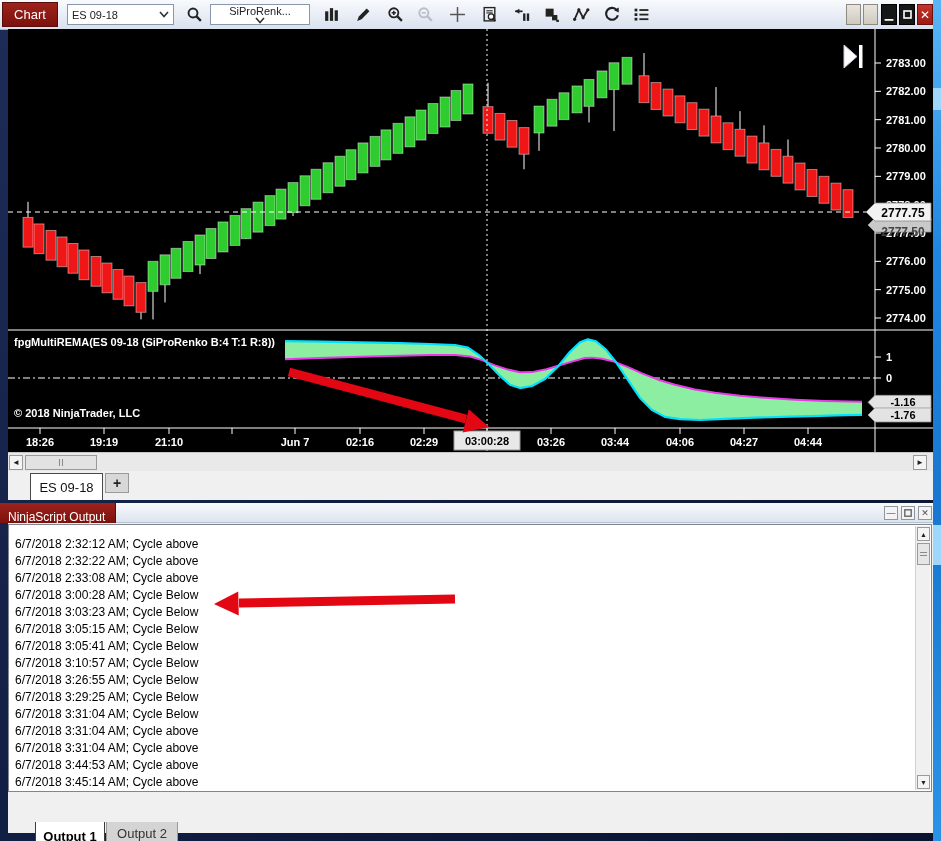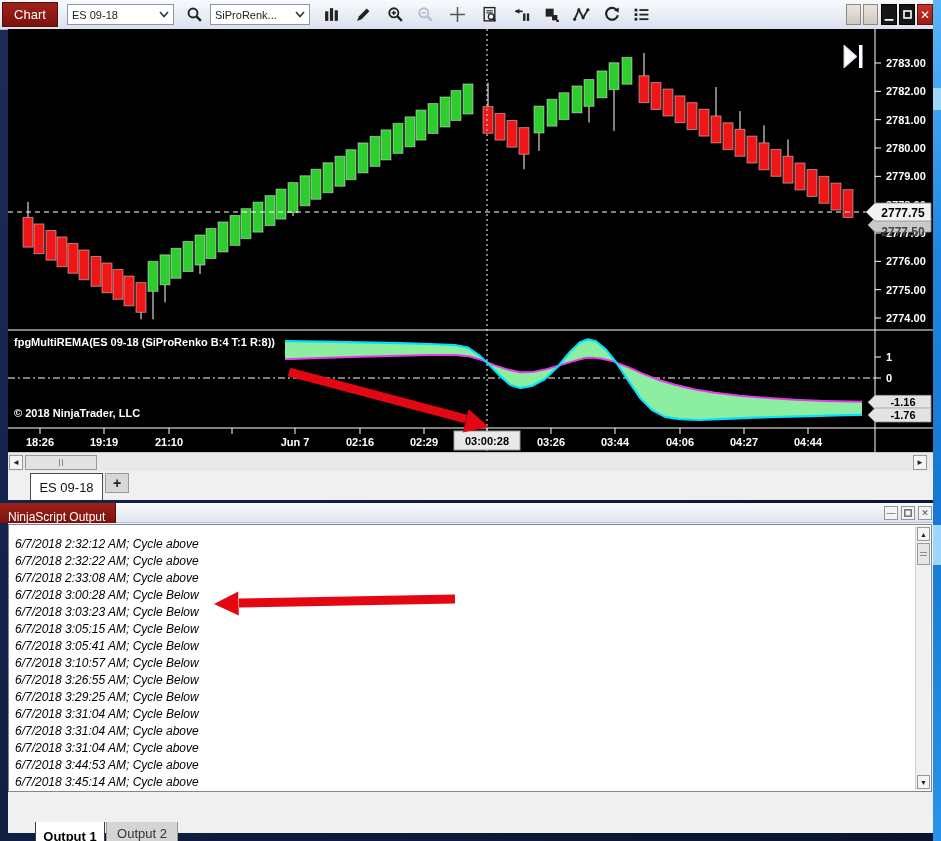--- a/index.html
+++ b/index.html
@@ -19,21 +19,21 @@
     background:linear-gradient(to bottom,#f8fafd 0%,#e9eef6 50%,#d9e1ee 100%);
     border-bottom:1px solid #a9b4c6; display:flex; align-items:center; }
   .chart-badge { position:absolute; left:2px; top:2px; width:56px; height:25px;
     background:linear-gradient(to bottom,#9e221c,#7c110c);
     border:1px solid #5a0c08; color:#fff; font-size:13px;
     display:flex; align-items:center; justify-content:center; }
   .combo { height:21px; background:#fff; border:1px solid #8a97a8; display:flex;
     align-items:center; font-size:11px; color:#222; padding:0 4px; }
   .combo .val { flex:1; overflow:hidden; white-space:nowrap; }
   .combo-1 { position:absolute; left:67px; top:4px; width:107px; }
-  .combo-2 { position:absolute; left:210px; top:4px; width:100px; }
+  .combo-2 { position:absolute; left:210px; top:4px; width:100px;flex-direction:column; }
   .tbtn { position:absolute; top:3px; width:26px; height:23px; display:flex;
     align-items:center; justify-content:center; }
   .winbtn { position:absolute; top:4px; height:21px; border:1px solid #8f8a7f; }
   .winbtn.gray { background:linear-gradient(to bottom,#e8e5de,#cfcabe); width:15px; }
   .winbtn.dark { background:#161616; color:#fff; width:16px; display:flex;
     align-items:center; justify-content:center; font-size:11px; border-color:#000; }
   .winbtn.close { background:linear-gradient(to bottom,#c4342c,#9c1b15); color:#fff; width:16px;
     display:flex; align-items:center; justify-content:center; font-weight:bold;
     font-size:12px; border-color:#6d0f0a; }
 
@@ -65,21 +65,21 @@
   .out-badge { position:absolute; left:0; top:0; height:20px; padding:8px 10px 0 8px;
     background:linear-gradient(to bottom,#9e221c,#7c110c); color:#fff; font-size:12px;
     display:flex; align-items:center; border-right:1px solid #5a0c08; }
   .out-btn { position:absolute; top:3px; width:14px; height:14px; background:#f3f3f3;
     border:1px solid #8e979f; color:#555; font-size:9px; display:flex;
     align-items:center; justify-content:center; }
   .out-client { position:absolute; left:8px; top:20px; width:925px; height:310px; background:#f0f0f0; }
   .log-box { position:absolute; left:0; top:1px; width:924px; height:268px; background:#fff;
     border:1px solid #7f868f; overflow:hidden; }
   .log-lines { position:absolute; left:6px; top:11px; right:20px; font-size:12px;
-    color:#000; line-height:17px; white-space:pre;font-style:italic; }
+    color:#000; line-height:17px; white-space:pre; }
   .vscroll { position:absolute; right:1px; top:1px; width:15px; height:264px; background:#f0f0f0;
     border-left:1px solid #d0d0d0; }
   .vs-btn { position:absolute; left:1px; width:13px; height:14px; background:#f4f4f4;
     border:1px solid #9a9a9a; font-size:7px; color:#222; display:flex;
     align-items:center; justify-content:center; }
   .vs-thumb { position:absolute; left:1px; top:17px; width:13px; height:22px; background:#e6e6e6;
     border:1px solid #9a9a9a; display:flex; flex-direction:column; gap:2px;
     align-items:center; justify-content:center; }
   .vs-thumb i { display:block; height:1px; width:7px; background:#8a8a8a; }
   .out-tabs { position:absolute; left:0; top:299px; width:925px; height:31px; }

